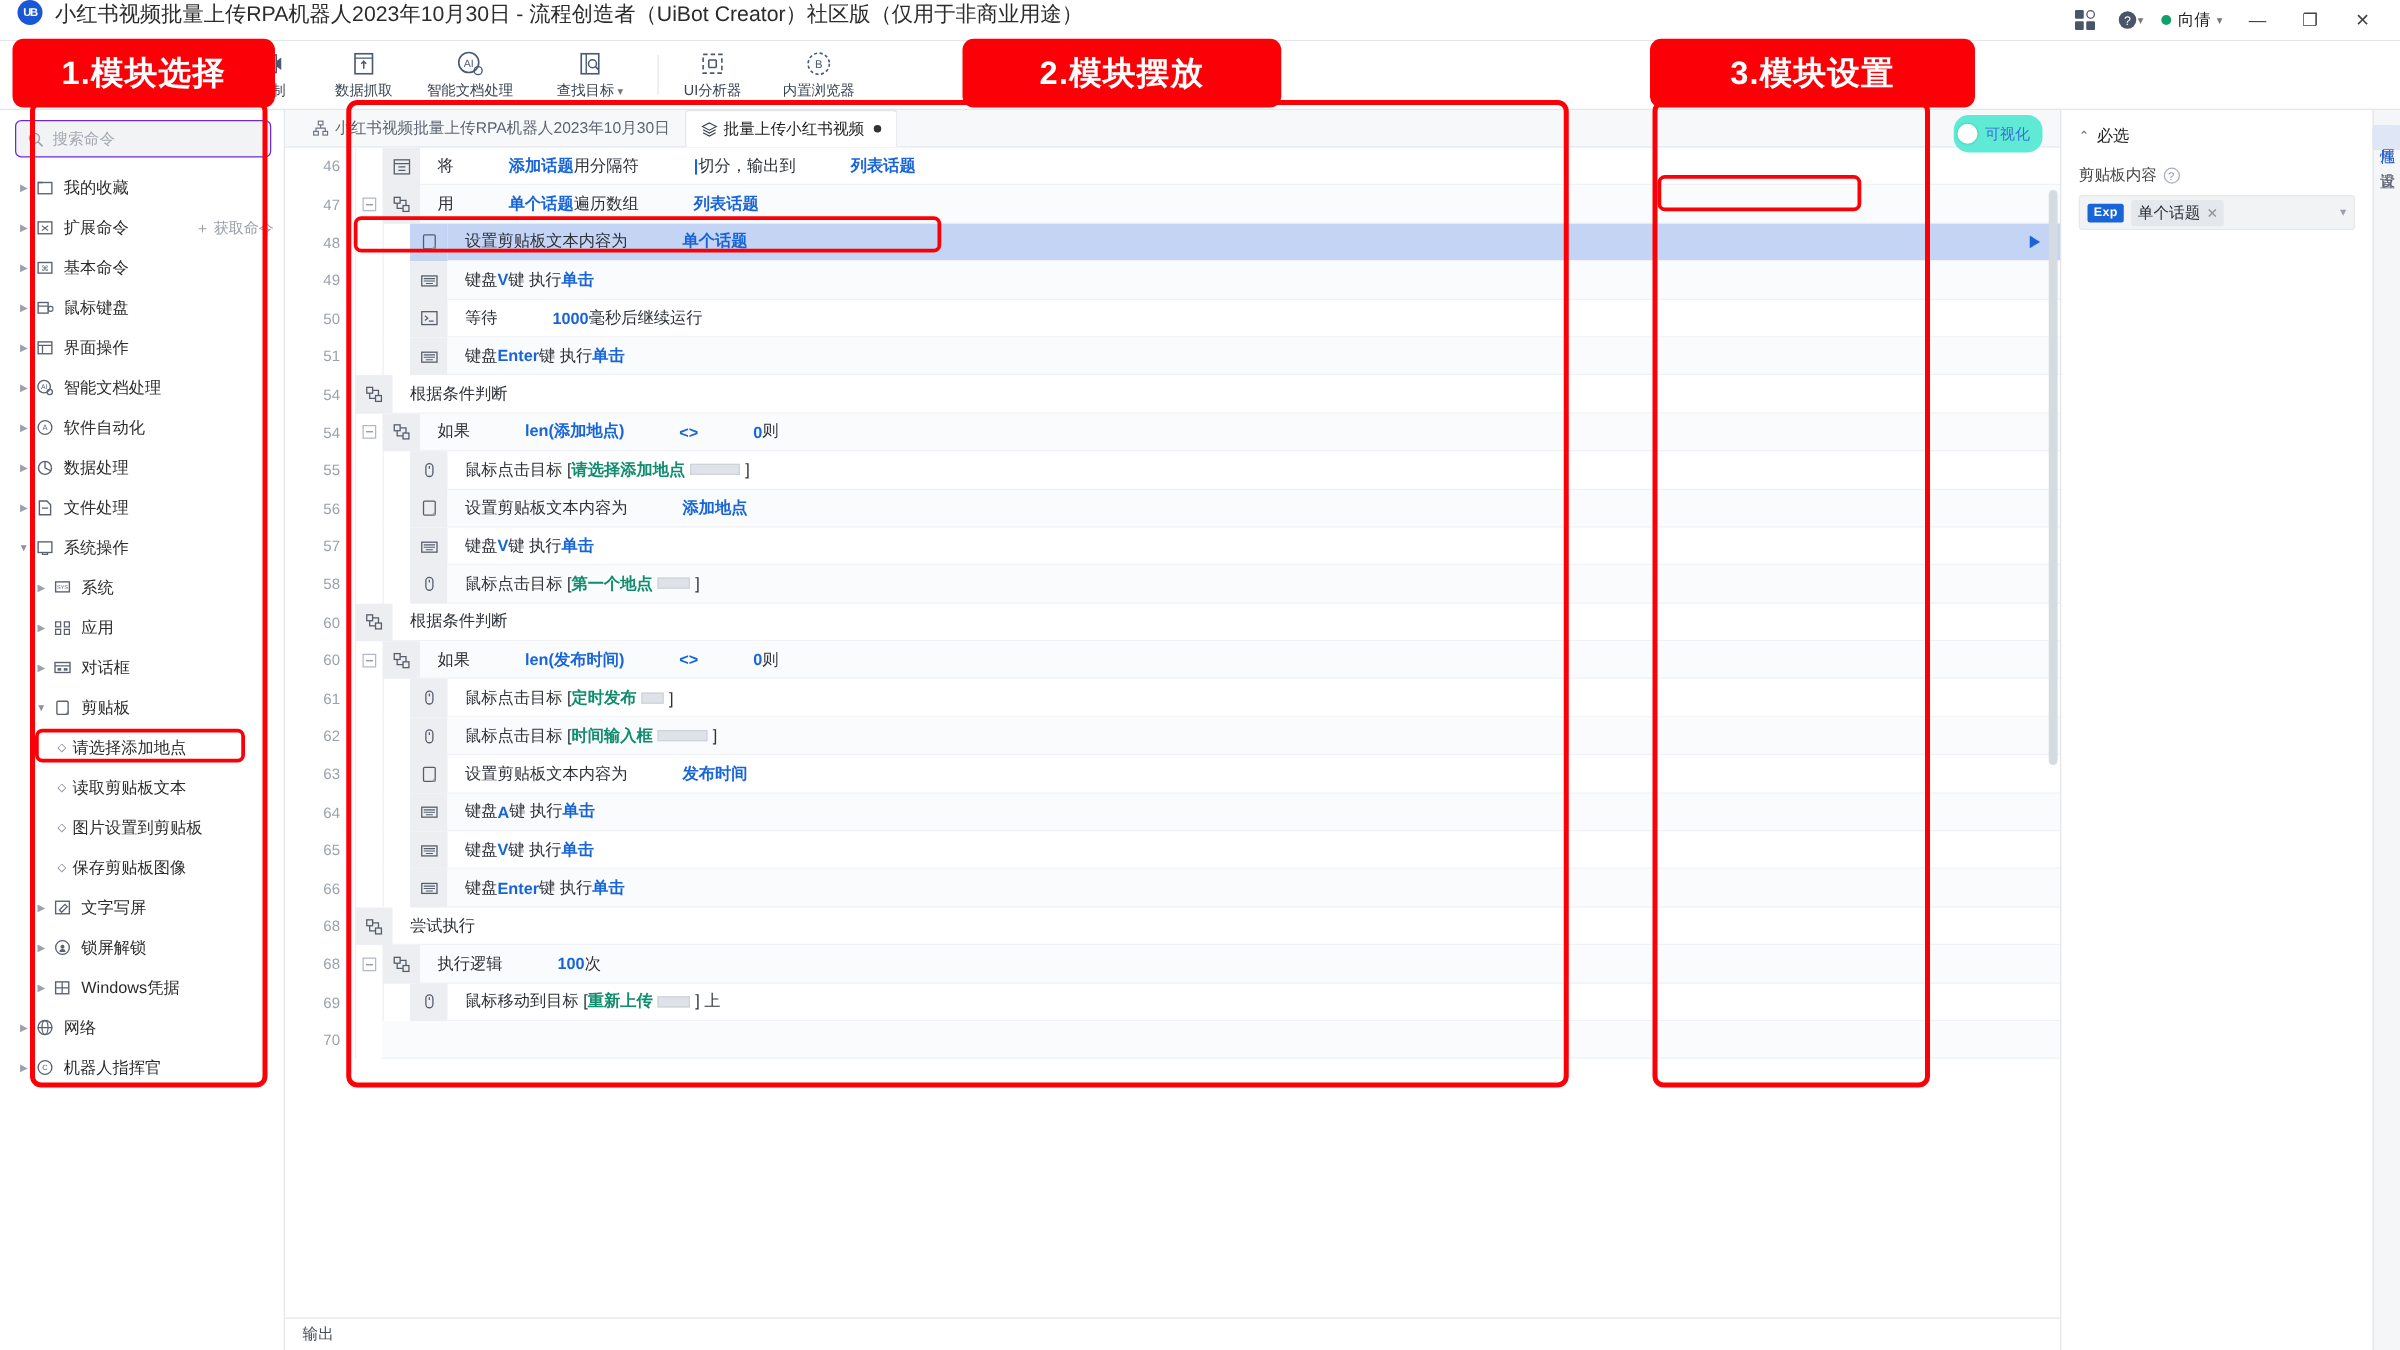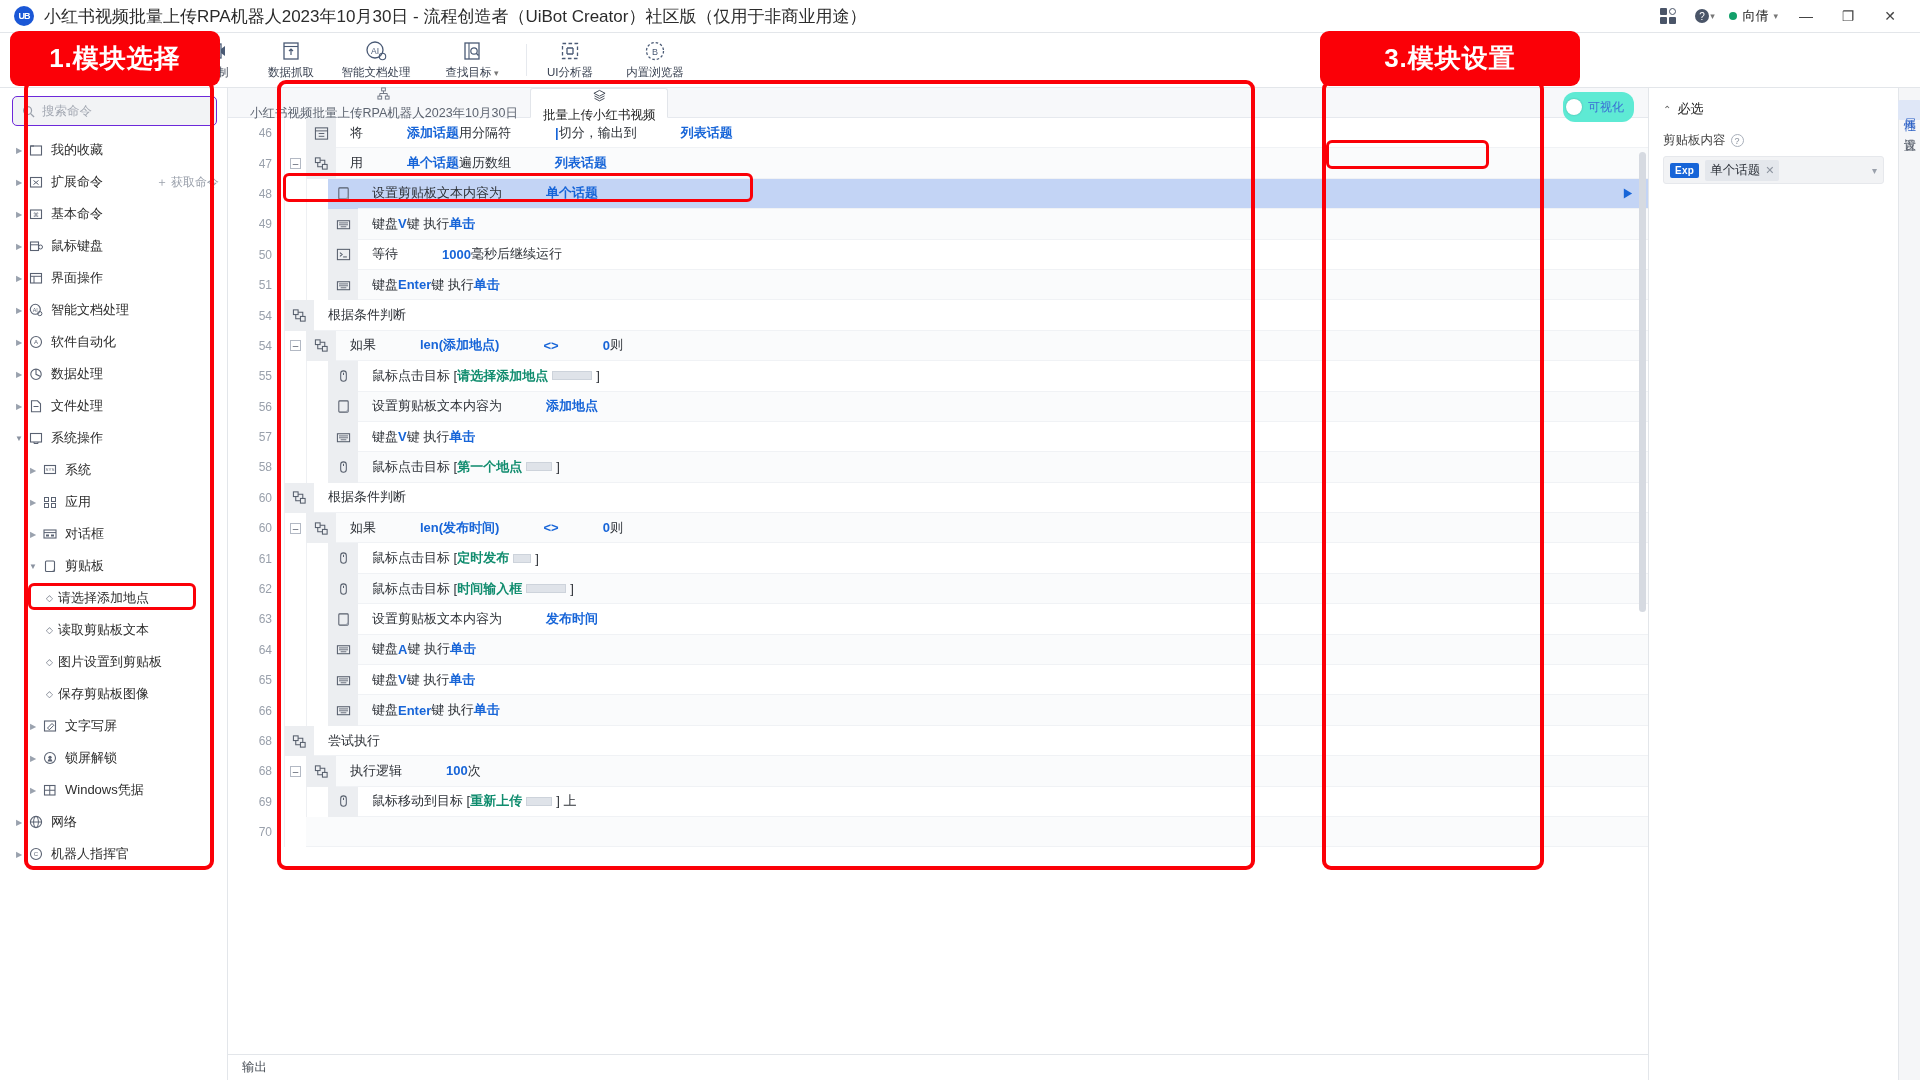--- a/index.html
+++ b/index.html
@@ -7,21 +7,21 @@
   body {
     font-family: "Liberation Sans", "DejaVu Sans", sans-serif;
     font-size: 13px;
     color:#333;
     background:#f5f6f8;
     position:relative;
   }
   
   #titlebar{
     height:33px; background:#ffffff; border-bottom:1px solid #e3e6ea;
-    display:flex; align-items:center; padding:0 6px; position:relative;
+    display:flex; align-items:flex-start; padding:0 6px; position:relative;
   }
   #titlebar .app-logo{
     width:20px;height:20px;border-radius:50%;background:#1a57d6;color:#fff;
     font-size:9px; display:flex;align-items:center;justify-content:center;
     margin:0 10px 0 8px; font-weight:bold; letter-spacing:-1px;
   }
   #titlebar .title-text{ font-size:17px; color:#2b2b2b; white-space:nowrap;}
   #titlebar .tb-right{ margin-left:auto; display:flex; align-items:center; gap:2px; padding-right:4px;}
   .tb-btn{ width:34px;height:30px; display:flex;align-items:center;justify-content:center;
            color:#4a5568; font-size:15px; cursor:default;}
@@ -75,21 +75,21 @@
   .lvl2{padding-left:46px;}
   .leaf .diamond{color:#6b7280;font-size:9px;margin-right:5px;}
   .tnode .getmore{margin-left:auto;margin-right:8px;color:#9aa0ab;font-size:12px;display:flex;align-items:center;gap:3px;white-space:nowrap;}
 
   
   #center{flex:1;display:flex;flex-direction:column;min-width:0;background:#fff;position:relative;}
   #crumbs{
     height:30px;background:#f7f8fa;border-bottom:1px solid #e6e9ee;display:flex;align-items:flex-end;
     padding-left:10px;gap:0;position:relative;
   }
-  .crumb{display:flex;align-items:center;gap:5px;height:30px;padding:0 12px;font-size:12.5px;color:#5d6470;flex-direction:column;}
+  .crumb{display:flex;align-items:center;gap:5px;height:30px;padding:12px 12px;font-size:12.5px;color:#5d6470;}
   .crumb.active{background:#fff;color:#222;border:1px solid #e2e5ea;border-bottom:1px solid #fff;border-radius:3px 3px 0 0;position:relative;top:1px;}
   .crumb .mdot{width:6px;height:6px;border-radius:50%;background:#333;display:inline-block;margin-left:3px;}
   #vistoggle{position:absolute;right:14px;top:4px;display:flex;align-items:center;gap:6px;
     background:#5eead4;border-radius:12px;height:30px;padding:0 10px 0 3px;color:#3b6fd4;font-size:12px;}
   #vistoggle .knob{width:16px;height:16px;border-radius:50%;background:#fff;box-shadow:0 0 2px rgba(0,0,0,.25);}
 
   #flowwrap{flex:1;display:flex;overflow:hidden;position:relative;}
   #flow{flex:1;position:relative;overflow:hidden;}
   .row{height:30.4px;display:flex;align-items:center;position:relative;}
   .row .ln{width:56px;flex:0 0 56px;text-align:right;padding-right:12px;color:#9aa1ac;font-size:12px;}
@@ -975,20 +975,21 @@
     <div class="rail-tab active">属性</div>
     <div class="rail-tab">设置</div>
   </div>
 </div>
 
 <div id="ov">
   <div class="annobox" style="left:24px;top:80px;width:190px;height:790px;"></div>
   <div class="annolabel" style="left:10px;top:31px;width:210px;height:55px;">1.模块选择</div>
 
   <div class="annobox" style="left:277px;top:80px;width:978px;height:790px;"></div>
+  <div class="annolabel" style="left:770px;top:31px;width:255px;height:55px;">2.模块摆放</div>
 
   <div class="annobox" style="left:1322px;top:80px;width:222px;height:790px;"></div>
   <div class="annolabel" style="left:1320px;top:31px;width:260px;height:55px;">3.模块设置</div>
 
   <div class="annobox" style="left:28px;top:583px;width:168px;height:27px;border-width:3px;border-radius:6px;"></div>
   <div class="annobox" style="left:283px;top:173px;width:470px;height:29px;border-width:3px;border-radius:6px;"></div>
   <div class="annobox" style="left:1326px;top:140px;width:163px;height:29px;border-width:3px;border-radius:6px;"></div>
 </div>
 
 </body></html>

